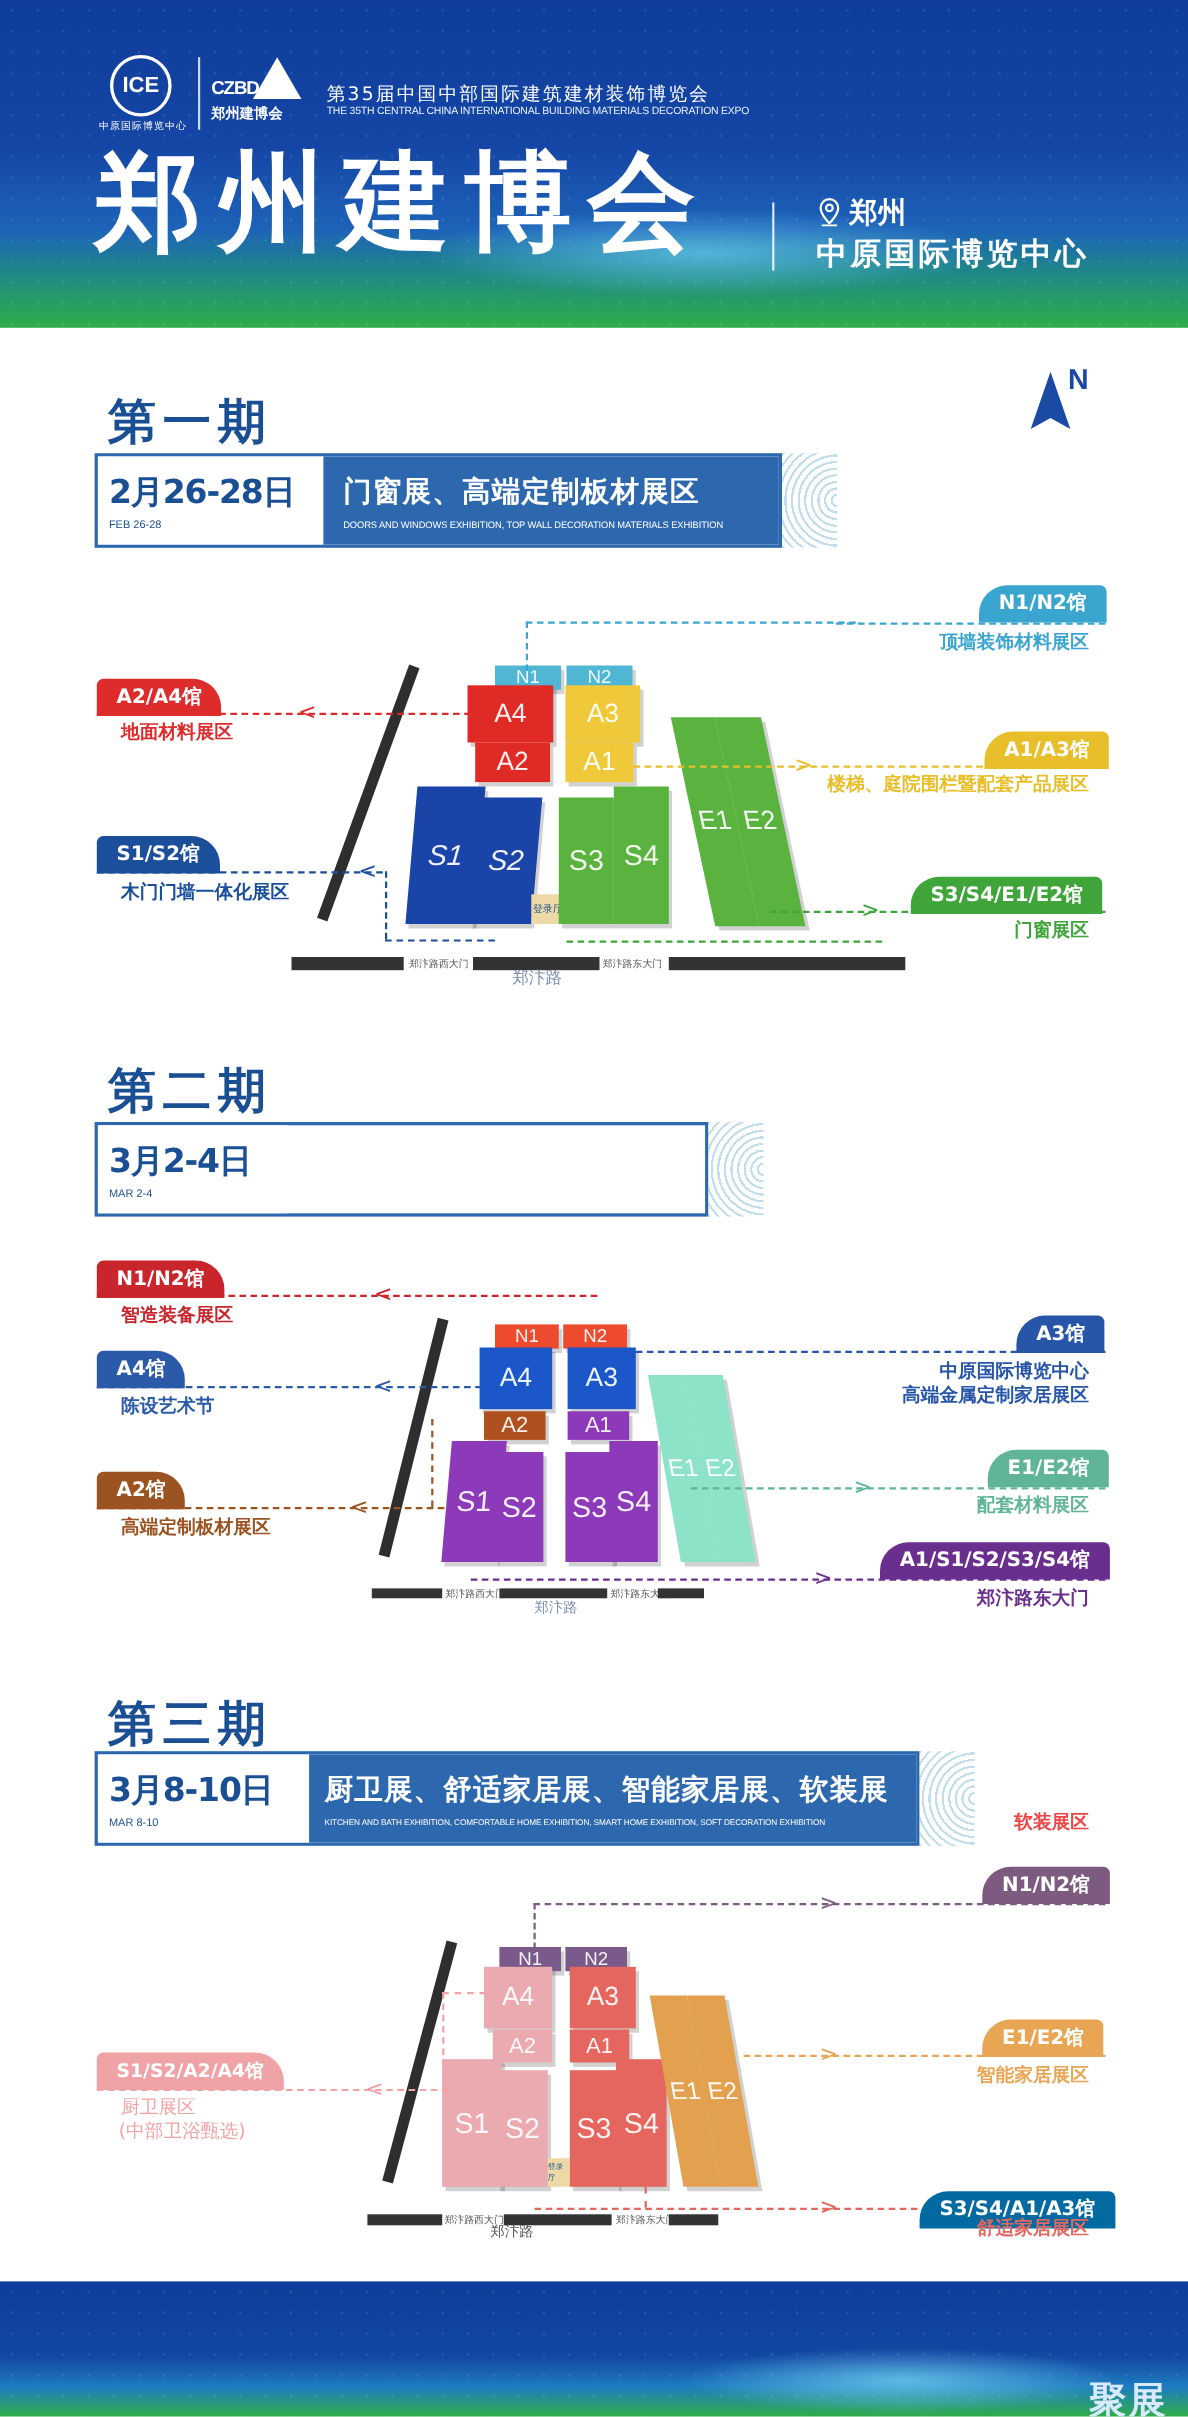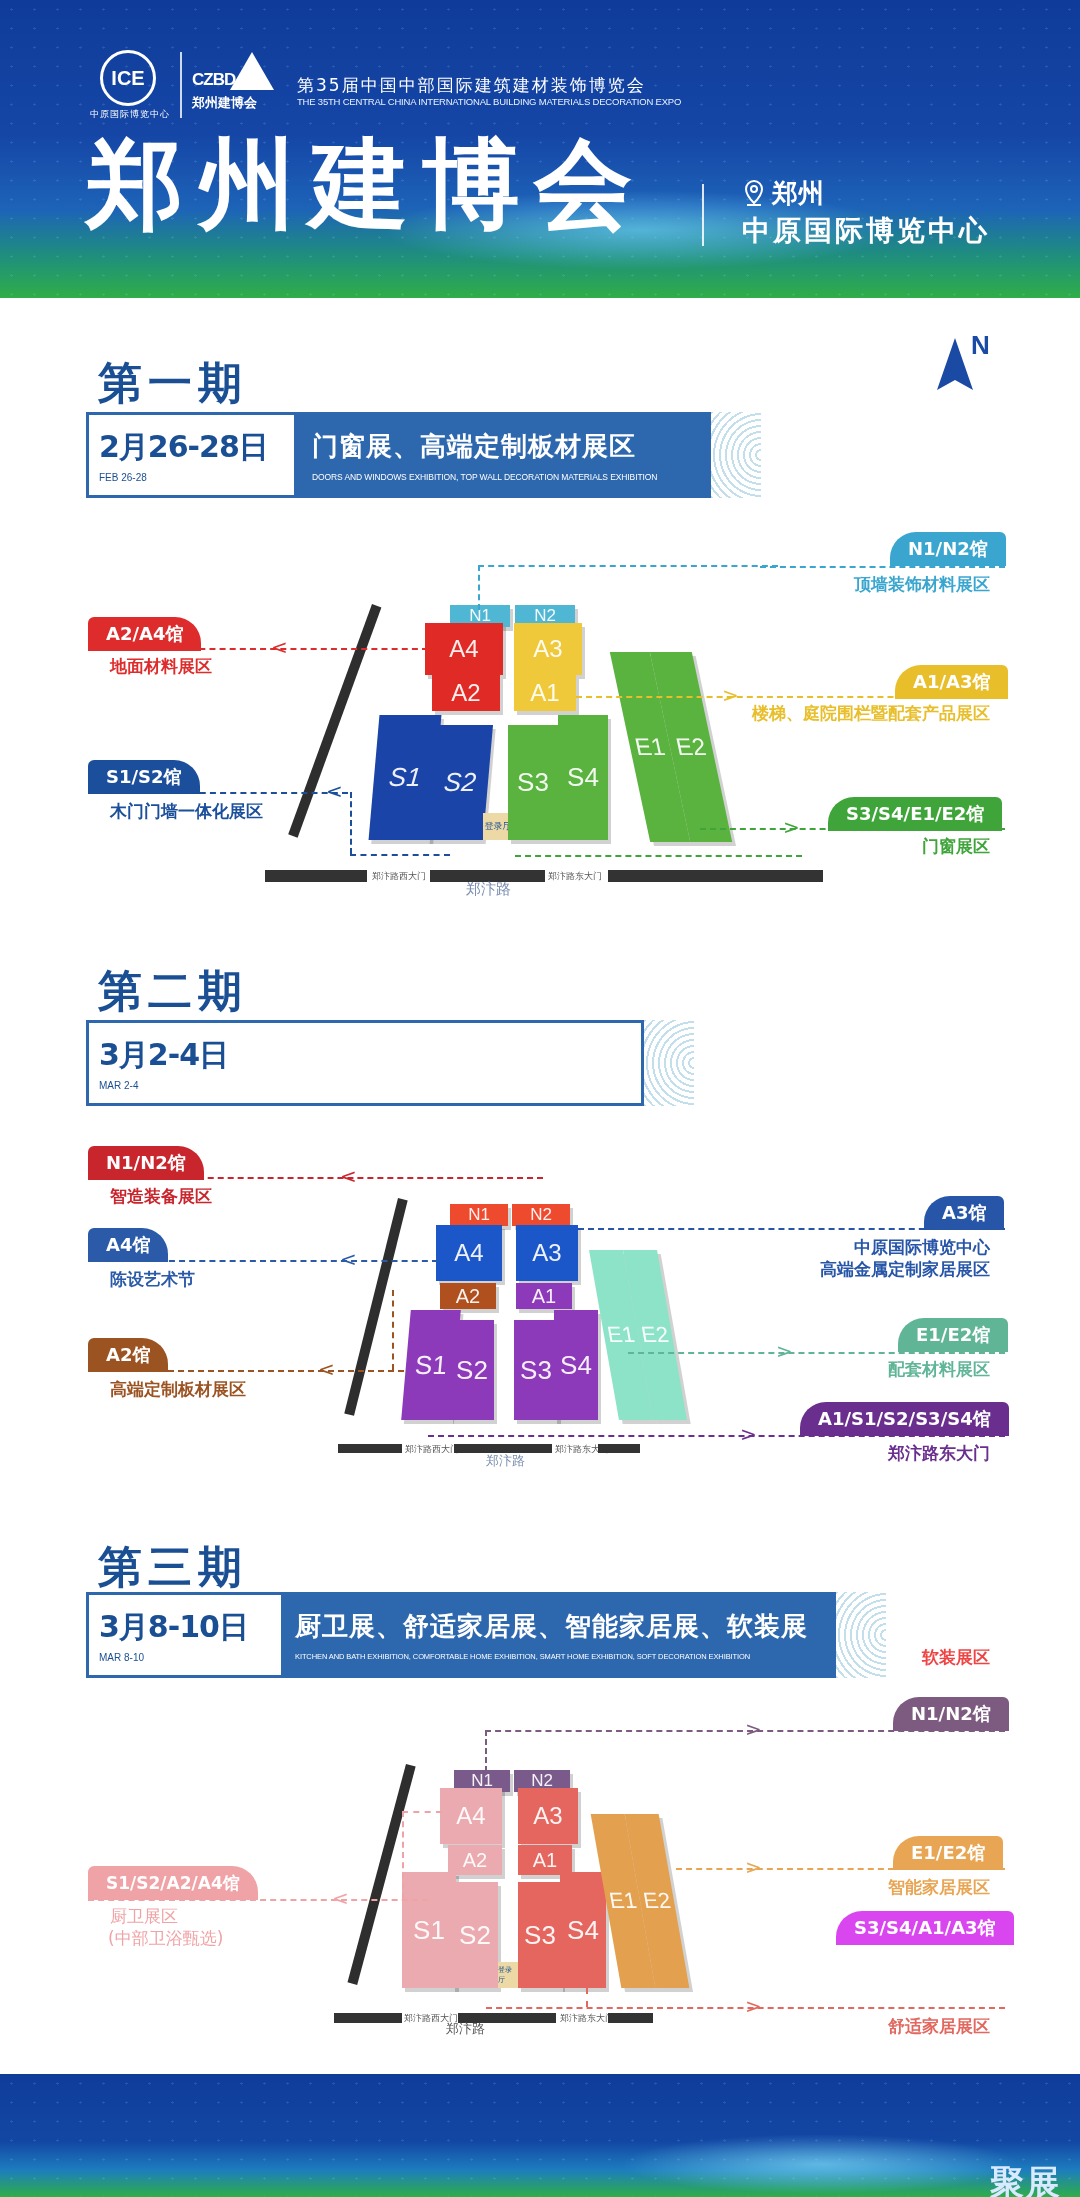--- a/index.html
+++ b/index.html
@@ -269,20 +269,20 @@
 <div class="dash" style="left:88px;top:1899px;width:340px;border-color:#f0a3a6"></div>
 <div class="arrow" style="left:332px;top:1888px;color:#f0a3a6">&lt;</div>
 <div class="vdash" style="left:402px;top:1811px;height:88px;border-color:#f0a3a6"></div>
 <div class="dash" style="left:402px;top:1811px;width:40px;border-color:#f0a3a6"></div>
 <div class="sub" style="left:110px;top:1905px;color:#f0a3a6;font-weight:normal">厨卫展区</div>
 <div class="sub" style="left:108px;top:1927px;color:#f0a3a6;font-weight:normal">(中部卫浴甄选)</div>
 
 <div class="vdash" style="left:586px;top:1988px;height:19px;border-color:#e2675f"></div>
 <div class="dash" style="left:486px;top:2007px;width:519px;border-color:#e2675f"></div>
 <div class="arrow" style="left:745px;top:1996px;color:#e2675f">&gt;</div>
-<div class="tag r" style="left:836px;top:1911px;background:#d946ef">S3/S4/A1/A3馆</div>
+<div class="tag r" style="left:836px;top:1992px;background:#0369a1">S3/S4/A1/A3馆</div>
 <div class="sub r" style="left:840px;top:2015px;width:150px;color:#e2675f">舒适家居展区</div>
 
 <div class="footer">
   <div class="dots"></div>
   <div class="glow"></div>
   <div class="brand">聚展</div>
 </div>
 
 </body></html>

